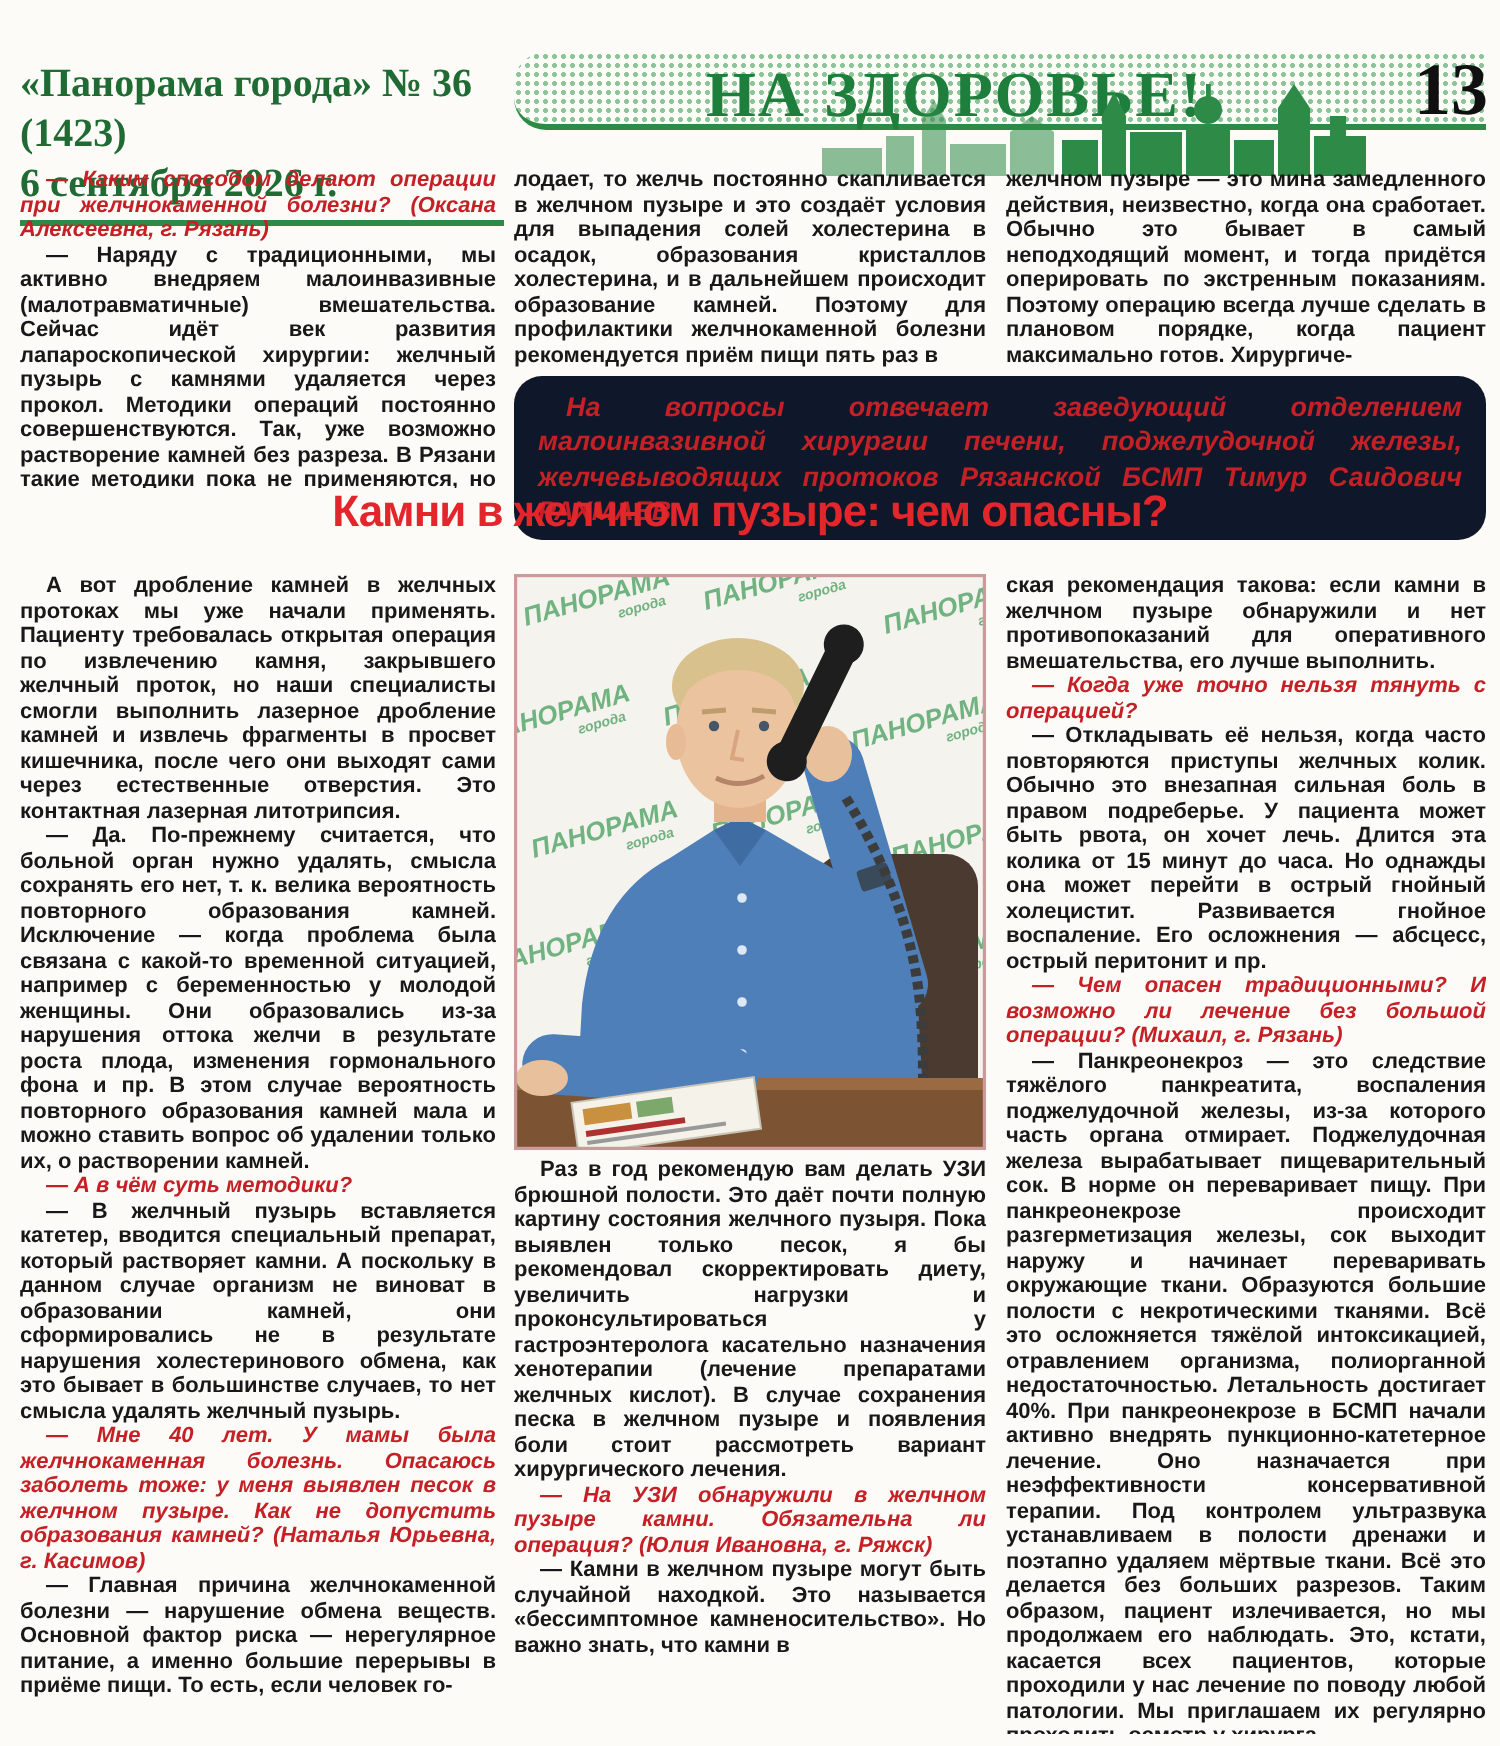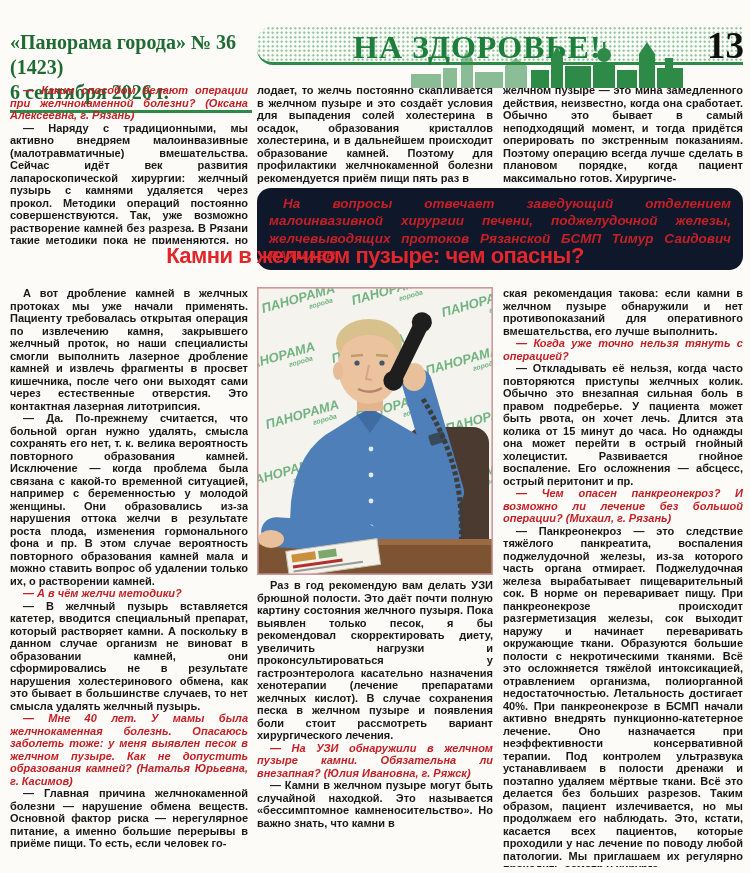--- a/index.html
+++ b/index.html
@@ -86,21 +86,21 @@
     <p>желчном пузыре — это мина замедленного действия, неизвестно, когда она сработает. Обычно это бывает в самый неподходящий момент, и тогда придётся оперировать по экстренным показаниям. Поэтому операцию всегда лучше сделать в плановом порядке, когда пациент максимально готов. Хирургиче-</p>
   </div>
 
   <div class="expert-box">На вопросы отвечает заведующий отделением малоинвазивной хирургии печени, поджелудочной железы, желчевыводящих протоков Рязанской БСМП Тимур Саидович РАХМАЕВ.</div>
 
   <div class="headline">Камни в желчном пузыре: чем опасны?</div>
 
   <div class="col art-c1">
     <p class="p-ind">А вот дробление камней в желчных протоках мы уже начали применять. Пациенту требовалась открытая операция по извлечению камня, закрывшего желчный проток, но наши специалисты смогли выполнить лазерное дробление камней и извлечь фрагменты в просвет кишечника, после чего они выходят сами через естественные отверстия. Это контактная лазерная литотрипсия.</p>
     <p class="p-ind">— Да. По-прежнему считается, что больной орган нужно удалять, смысла сохранять его нет, т. к. велика вероятность повторного образования камней. Исключение — когда проблема была связана с какой-то временной ситуацией, например с беременностью у молодой женщины. Они образовались из-за нарушения оттока желчи в результате роста плода, изменения гормонального фона и пр. В этом случае вероятность повторного образования камней мала и можно ставить вопрос об удалении только их, о растворении камней.</p>
-    <p class="p-q">— А в чём желчи методики?</p>
+    <p class="p-q">— А в чём суть методики?</p>
     <p class="p-ind">— В желчный пузырь вставляется катетер, вводится специальный препарат, который растворяет камни. А поскольку в данном случае организм не виноват в образовании камней, они сформировались не в результате нарушения холестеринового обмена, как это бывает в большинстве случаев, то нет смысла удалять желчный пузырь.</p>
     <p class="p-q">— Мне 40 лет. У мамы была желчнокаменная болезнь. Опасаюсь заболеть тоже: у меня выявлен песок в желчном пузыре. Как не допустить образования камней? (Наталья Юрьевна, г. Касимов)</p>
     <p class="p-ind">— Главная причина желчнокаменной болезни — нарушение обмена веществ. Основной фактор риска — нерегулярное питание, а именно большие перерывы в приёме пищи. То есть, если человек го-</p>
   </div>
 
   <div class="col art-c2">
     <div class="photo-wrap">
       <svg width="236" height="288" viewBox="0 0 236 288">
         <defs>
           <g id="plogo">
@@ -163,26 +163,26 @@
           <rect x="30" y="258" width="92" height="26" fill="#f5f2ea" stroke="#c9c4b6"></rect>
           <rect x="35" y="262" width="24" height="8" fill="#c8903f"></rect>
           <rect x="62" y="262" width="18" height="8" fill="#7da86b"></rect>
           <rect x="35" y="273" width="50" height="3" fill="#b03030"></rect>
           <rect x="35" y="278" width="70" height="2" fill="#999"></rect>
         </g>
         <rect x="0.8" y="0.8" width="234.4" height="286.4" fill="none" stroke="#cc9a9a" stroke-width="1.6"></rect>
       </svg>
     </div>
     <p class="p-ind">Раз в год рекомендую вам делать УЗИ брюшной полости. Это даёт почти полную картину состояния желчного пузыря. Пока выявлен только песок, я бы рекомендовал скорректировать диету, увеличить нагрузки и проконсультироваться у гастроэнтеролога касательно назначения хенотерапии (лечение препаратами желчных кислот). В случае сохранения песка в желчном пузыре и появления боли стоит рассмотреть вариант хирургического лечения.</p>
-    <p class="p-q">— На УЗИ обнаружили в желчном пузыре камни. Обязательна ли внезапная? (Юлия Ивановна, г. Ряжск)</p>
+    <p class="p-q">— На УЗИ обнаружили в желчном пузыре камни. Обязательна ли операция? (Юлия Ивановна, г. Ряжск)</p>
     <p class="p-ind">— Камни в желчном пузыре могут быть случайной находкой. Это называется «бессимптомное камненосительство». Но важно знать, что камни в</p>
   </div>
 
   <div class="col art-c3">
     <p class="p-cont">ская рекомендация такова: если камни в желчном пузыре обнаружили и нет противопоказаний для оперативного вмешательства, его лучше выполнить.</p>
     <p class="p-q">— Когда уже точно нельзя тянуть с операцией?</p>
     <p class="p-ind">— Откладывать её нельзя, когда часто повторяются приступы желчных колик. Обычно это внезапная сильная боль в правом подреберье. У пациента может быть рвота, он хочет лечь. Длится эта колика от 15 минут до часа. Но однажды она может перейти в острый гнойный холецистит. Развивается гнойное воспаление. Его осложнения — абсцесс, острый перитонит и пр.</p>
-    <p class="p-q">— Чем опасен панкреонекроз? И возможно ли лечение без большой операции? (Михаил, г. Рязань)</p>
+    <p class="p-q">— Чем опасен традиционными? И возможно ли лечение без большой операции? (Михаил, г. Рязань)</p>
     <p class="p-ind">— Панкреонекроз — это следствие тяжёлого панкреатита, воспаления поджелудочной железы, из-за которого часть органа отмирает. Поджелудочная железа вырабатывает пищеварительный сок. В норме он переваривает пищу. При панкреонекрозе происходит разгерметизация железы, сок выходит наружу и начинает переваривать окружающие ткани. Образуются большие полости с некротическими тканями. Всё это осложняется тяжёлой интоксикацией, отравлением организма, полиорганной недостаточностью. Летальность достигает 40%. При панкреонекрозе в БСМП начали активно внедрять пункционно-катетерное лечение. Оно назначается при неэффективности консервативной терапии. Под контролем ультразвука устанавливаем в полости дренажи и поэтапно удаляем мёртвые ткани. Всё это делается без больших разрезов. Таким образом, пациент излечивается, но мы продолжаем его наблюдать. Это, кстати, касается всех пациентов, которые проходили у нас лечение по поводу любой патологии. Мы приглашаем их регулярно проходить осмотр у хирурга.</p>
 
   </div>
 
 </div>
 
 </body></html>

